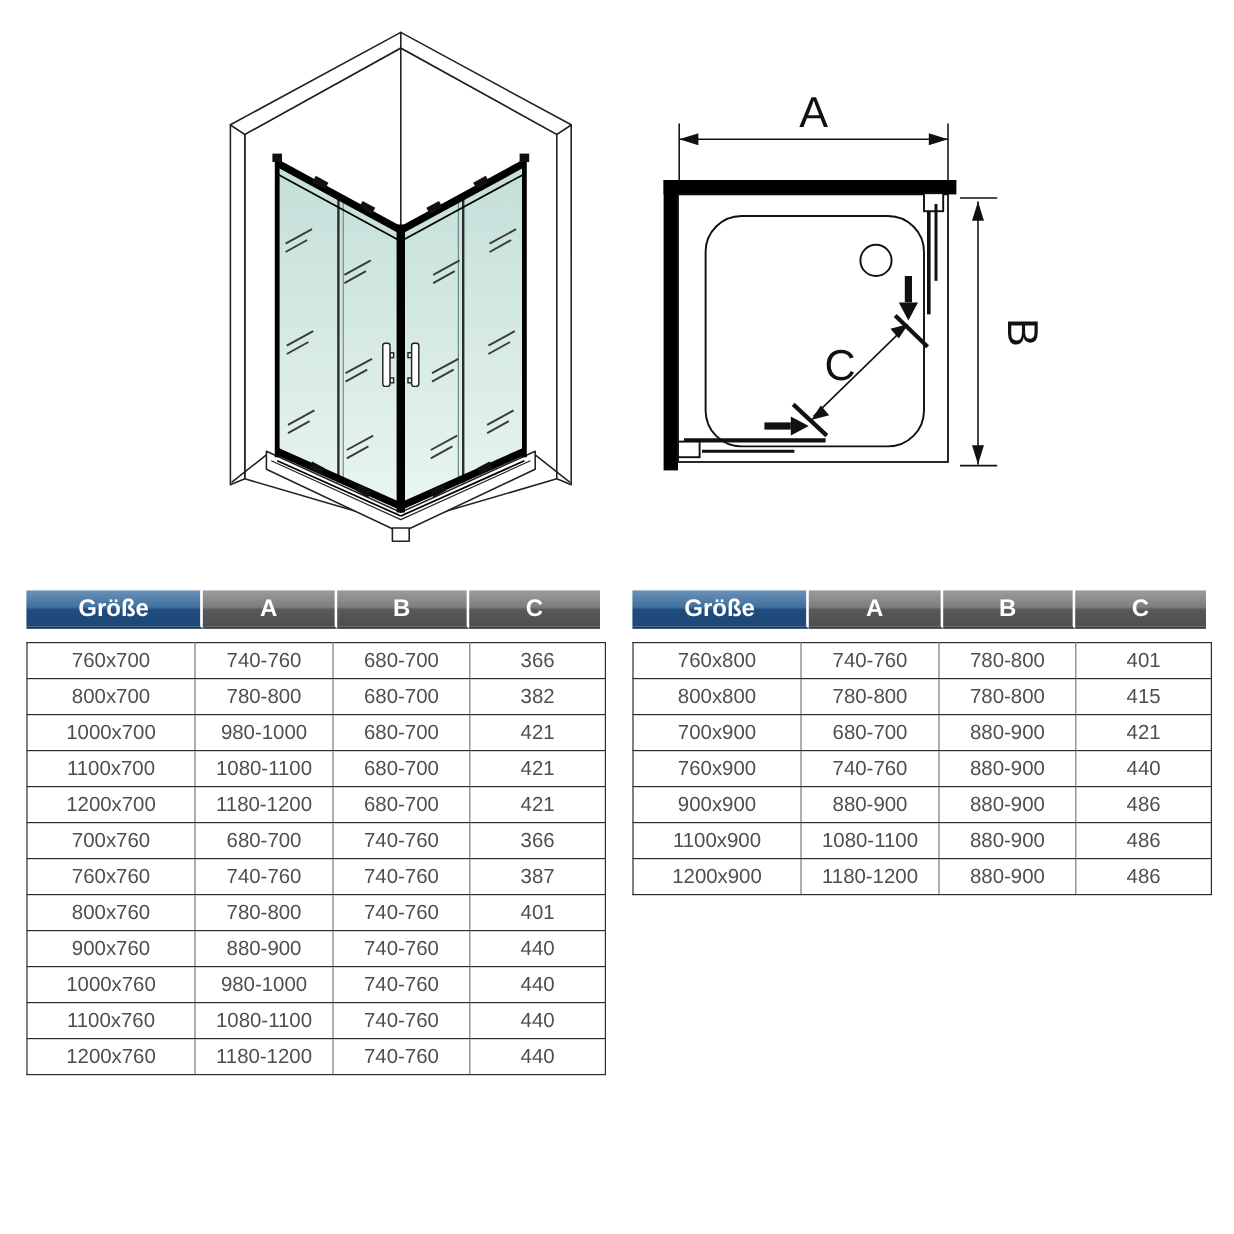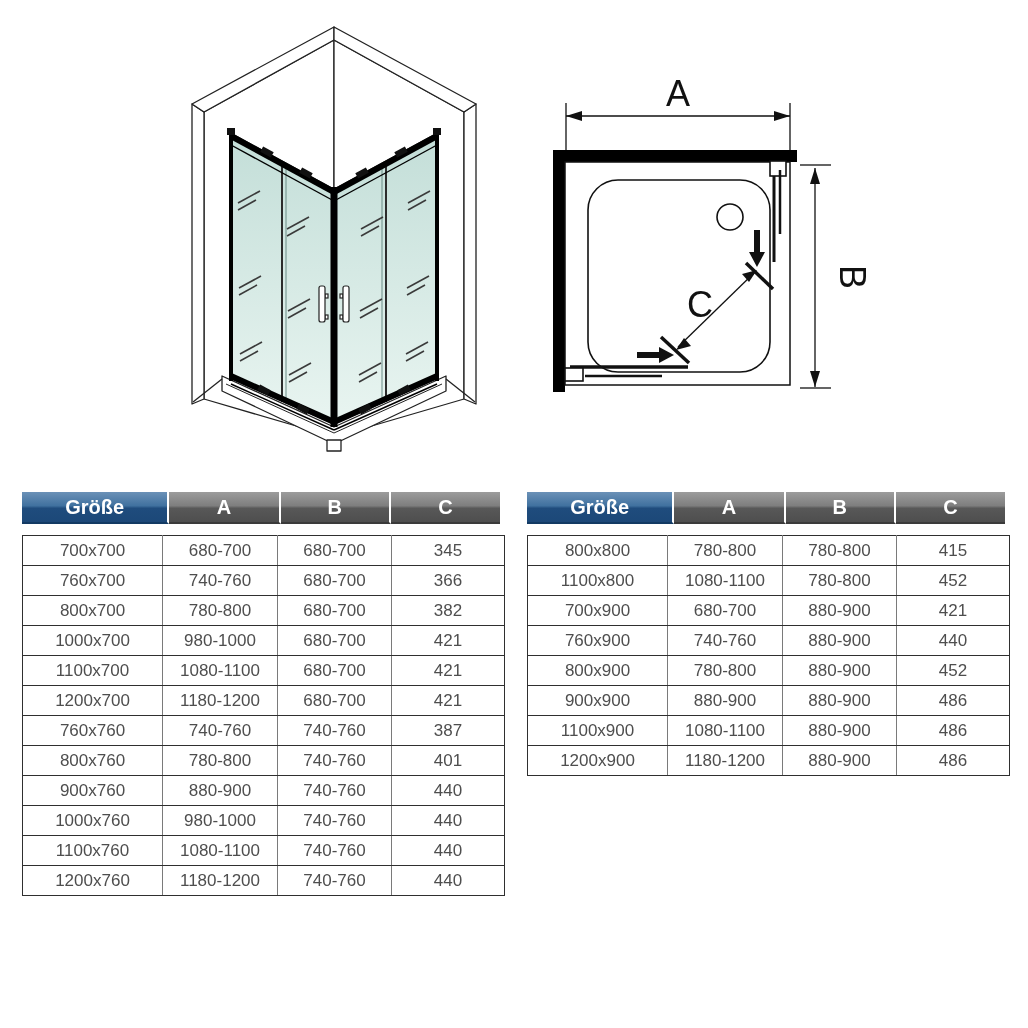--- a/index.html
+++ b/index.html
@@ -210,26 +210,20 @@
   <div class="table-block left">
     <div class="header-row">
       <div class="hcell blue hc0">Größe</div>
       <div class="hcell hc1">A</div>
       <div class="hcell hc2">B</div>
       <div class="hcell hc3">C</div>
     </div>
     <table class="data">
         <tbody>
           <tr>
-            <td>700x700</td>
-            <td>680-700</td>
-            <td>680-700</td>
-            <td>345</td>
-          </tr>
-          <tr>
             <td>760x700</td>
             <td>740-760</td>
             <td>680-700</td>
             <td>366</td>
           </tr>
           <tr>
             <td>800x700</td>
             <td>780-800</td>
             <td>680-700</td>
             <td>382</td>
@@ -244,20 +238,26 @@
             <td>1100x700</td>
             <td>1080-1100</td>
             <td>680-700</td>
             <td>421</td>
           </tr>
           <tr>
             <td>1200x700</td>
             <td>1180-1200</td>
             <td>680-700</td>
             <td>421</td>
+          </tr>
+          <tr>
+            <td>700x760</td>
+            <td>680-700</td>
+            <td>740-760</td>
+            <td>366</td>
           </tr>
           <tr>
             <td>760x760</td>
             <td>740-760</td>
             <td>740-760</td>
             <td>387</td>
           </tr>
           <tr>
             <td>800x760</td>
             <td>780-800</td>
@@ -295,48 +295,42 @@
   <div class="table-block right">
     <div class="header-row">
       <div class="hcell blue hc0">Größe</div>
       <div class="hcell hc1">A</div>
       <div class="hcell hc2">B</div>
       <div class="hcell hc3">C</div>
     </div>
     <table class="data">
         <tbody>
           <tr>
+            <td>760x800</td>
+            <td>740-760</td>
+            <td>780-800</td>
+            <td>401</td>
+          </tr>
+          <tr>
             <td>800x800</td>
             <td>780-800</td>
             <td>780-800</td>
             <td>415</td>
           </tr>
           <tr>
-            <td>1100x800</td>
-            <td>1080-1100</td>
-            <td>780-800</td>
-            <td>452</td>
-          </tr>
-          <tr>
             <td>700x900</td>
             <td>680-700</td>
             <td>880-900</td>
             <td>421</td>
           </tr>
           <tr>
             <td>760x900</td>
             <td>740-760</td>
             <td>880-900</td>
             <td>440</td>
-          </tr>
-          <tr>
-            <td>800x900</td>
-            <td>780-800</td>
-            <td>880-900</td>
-            <td>452</td>
           </tr>
           <tr>
             <td>900x900</td>
             <td>880-900</td>
             <td>880-900</td>
             <td>486</td>
           </tr>
           <tr>
             <td>1100x900</td>
             <td>1080-1100</td>

